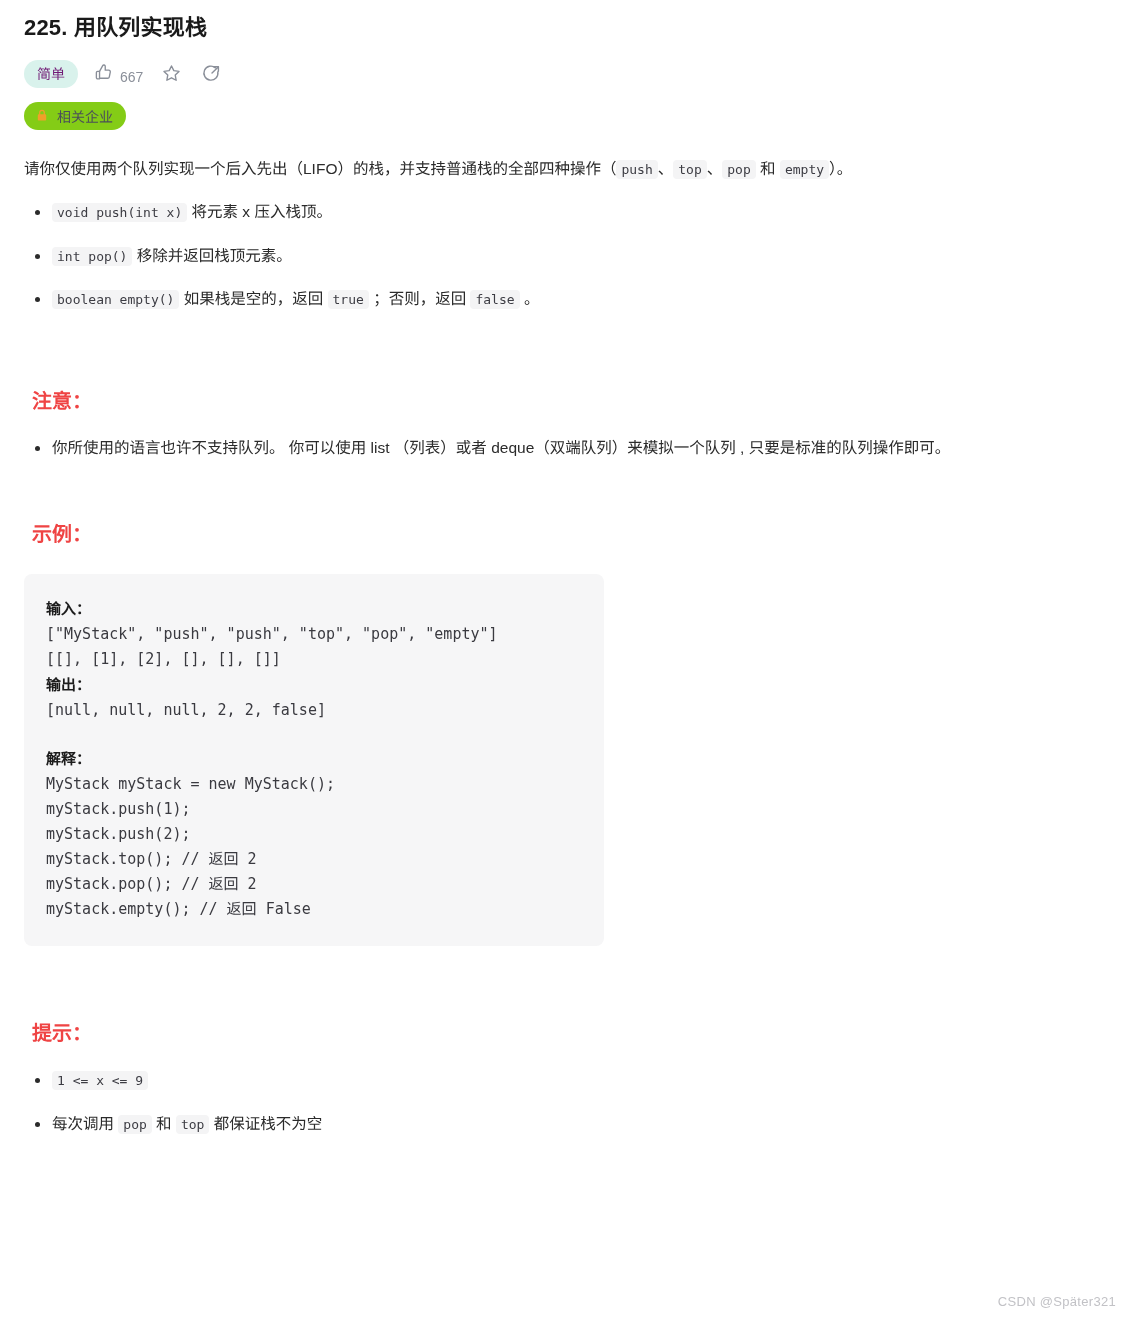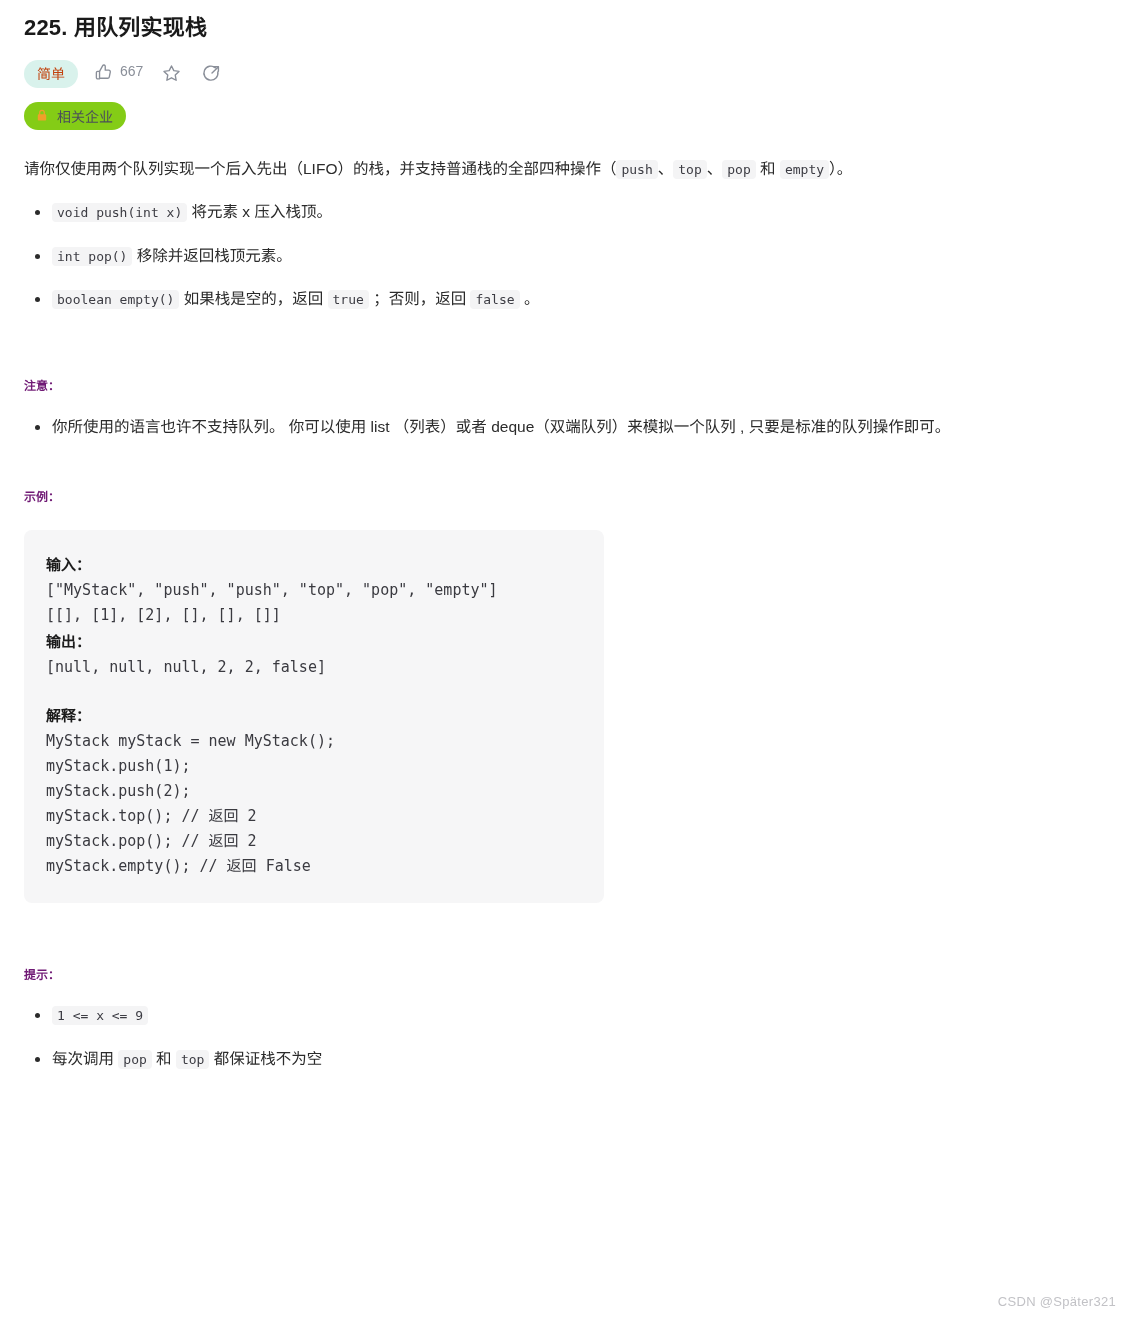--- a/index.html
+++ b/index.html
@@ -44,28 +44,28 @@
     height: 28px;
   }
   .difficulty-badge {
     display: inline-flex;
     align-items: center;
     justify-content: center;
     height: 28px;
     padding: 0 13px;
     border-radius: 14px;
     background: #d9f2ec;
-    color: #c2410c;
+    color: #701a75;
     font-size: 14px;
     line-height: 1;
     white-space: nowrap;
   }
   .icon-group {
     display: inline-flex;
-    align-items: flex-start;
+    align-items: flex-end;
     gap: 7px;
     color: #8a8f99;
     font-size: 14px;
     cursor: pointer;
   }
   .icon-group .count { color: #8a8f99; font-size: 14px; }
   .icon-btn {
     display: inline-flex;
     align-items: center;
     justify-content: center;
@@ -133,24 +133,24 @@
     width: 5px;
     height: 5px;
     border-radius: 50%;
     background: #2b2b2b;
   }
 
   .methods { margin-top: 7px; }
   .methods > li { margin-top: 14px; }
 
   .section-head {
-    margin: 0;
-    font-size: 12px;
+    margin: 8px;
+    font-size: 20px;
     font-weight: 700;
-    color: #701a75;
+    color: #ef4444;
     line-height: 1.7;
   }
   .section-head.notes { padding-top: 64px; }
   .section-head.example { padding-top: 47px; }
   .section-head.hints { padding-top: 62px; }
 
   .notes-list { margin-top: 7px; }
   .notes-list > li { margin-top: 19px; }
 
   

